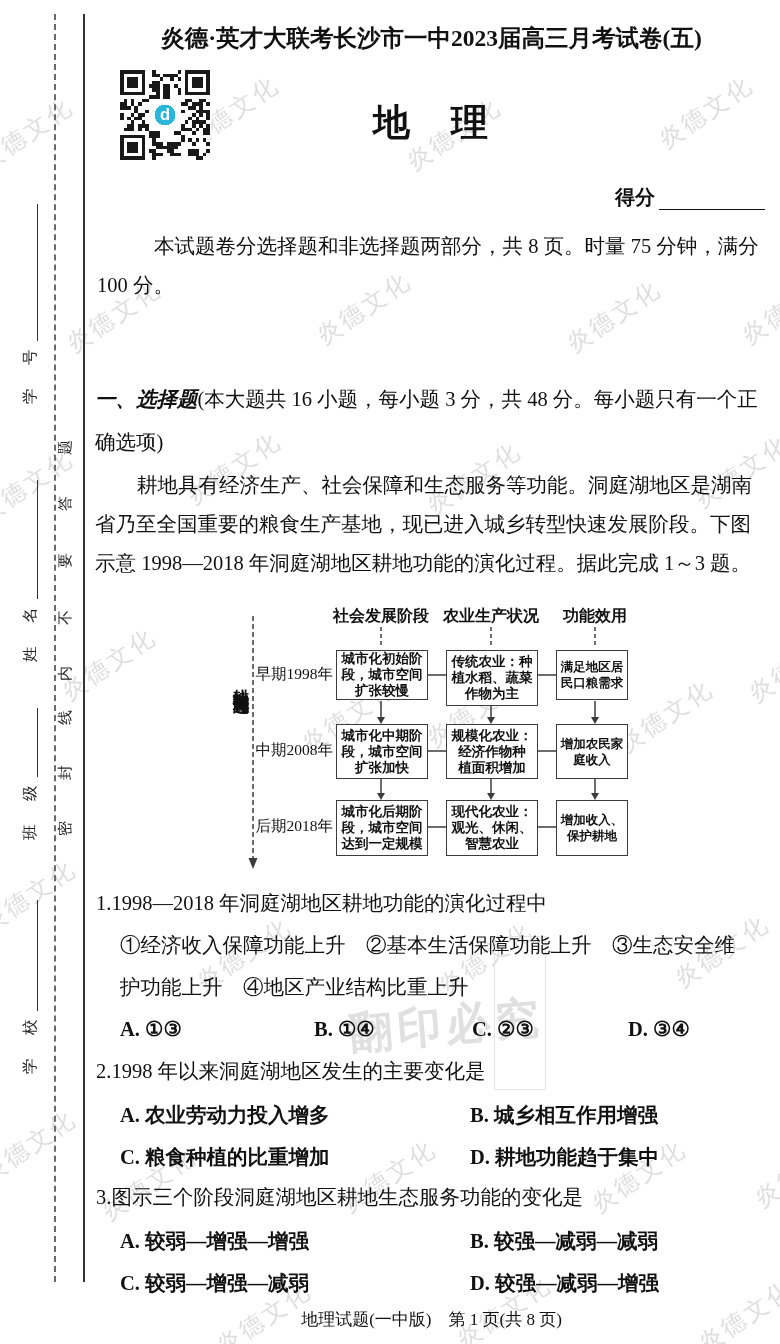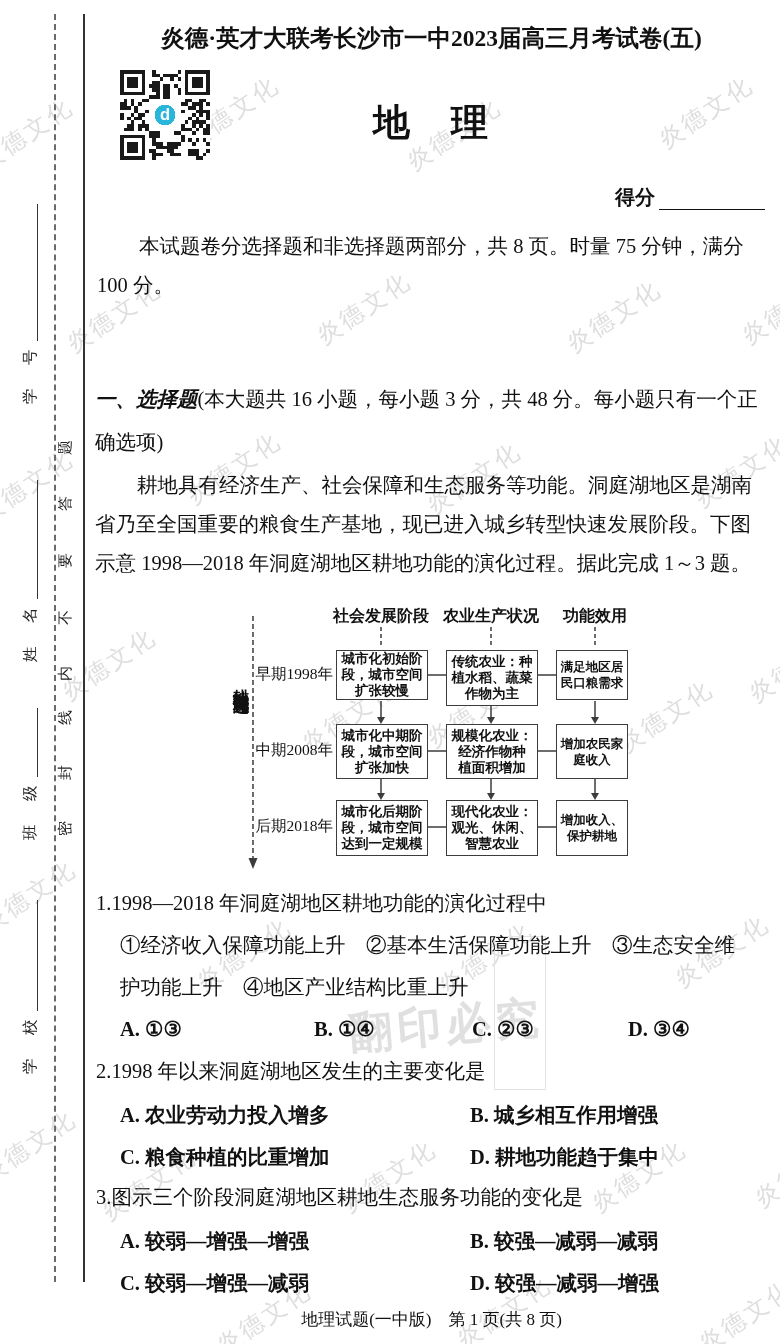--- a/index.html
+++ b/index.html
@@ -297,21 +297,21 @@
       <rect x="8.7" y="8.7" width="7.6" height="7.6" rx="1.6" fill="#ffffff"></rect>
       <circle cx="12.5" cy="12.5" r="2.9" fill="#2ab5da"></circle>
       <text x="12.5" y="14" font-size="4.6" font-weight="bold" text-anchor="middle" font-family="Liberation Sans, DejaVu Sans, sans-serif" fill="#ffffff">d</text>
     </g>
   </svg>
 
   <div class="subject">地　理</div>
   <div class="score">得分</div>
   <div class="score-line"></div>
 
-  <div class="tl" style="left:139px;top:234px">本试题卷分选择题和非选择题两部分，共 8 页。时量 75 分钟，满分</div>
+  <div class="tl" style="left:154px;top:234px">本试题卷分选择题和非选择题两部分，共 8 页。时量 75 分钟，满分</div>
   <div class="tl" style="left:97px;top:273px">100 分。</div>
 
 
   <div class="tl" style="left:95px;top:387px">
     <span class="b">一、选择题</span><span>(本大题共 16 小题，每小题 3 分，共 48 分。每小题只有一个正</span>
   </div>
   <div class="tl" style="left:95px;top:430px">确选项)</div>
 
   <div class="tl" style="left:137px;top:473px">耕地具有经济生产、社会保障和生态服务等功能。洞庭湖地区是湖南</div>
   <div class="tl" style="left:95px;top:512px">省乃至全国重要的粮食生产基地，现已进入城乡转型快速发展阶段。下图</div>

